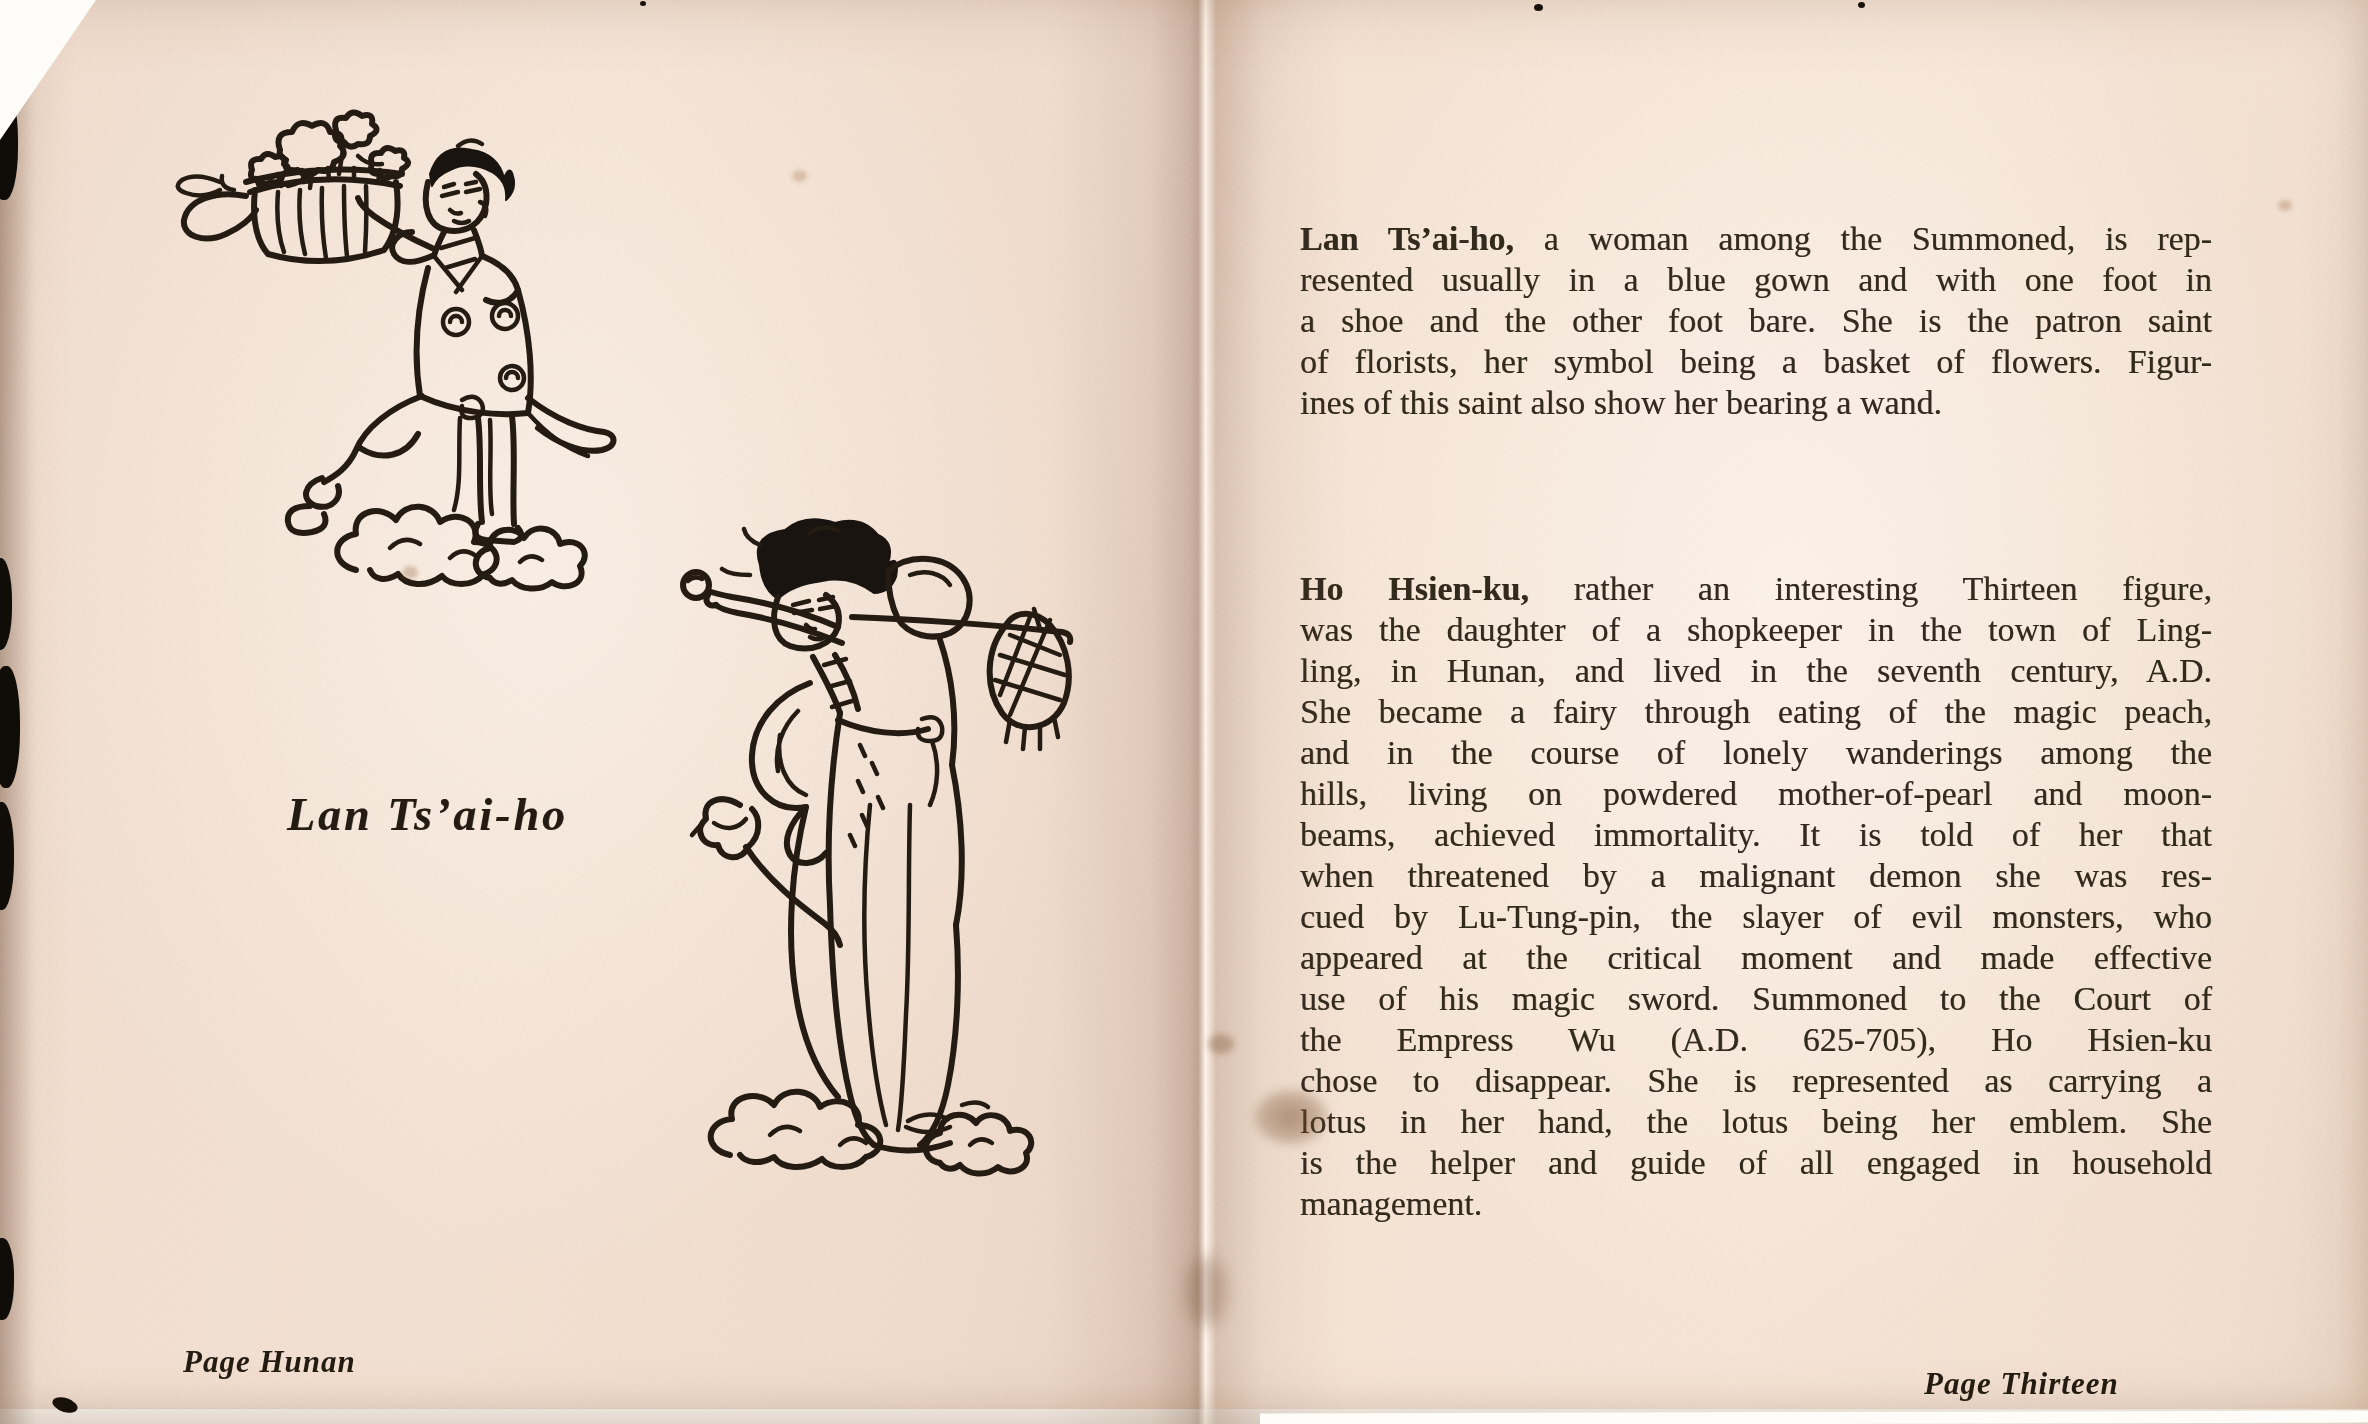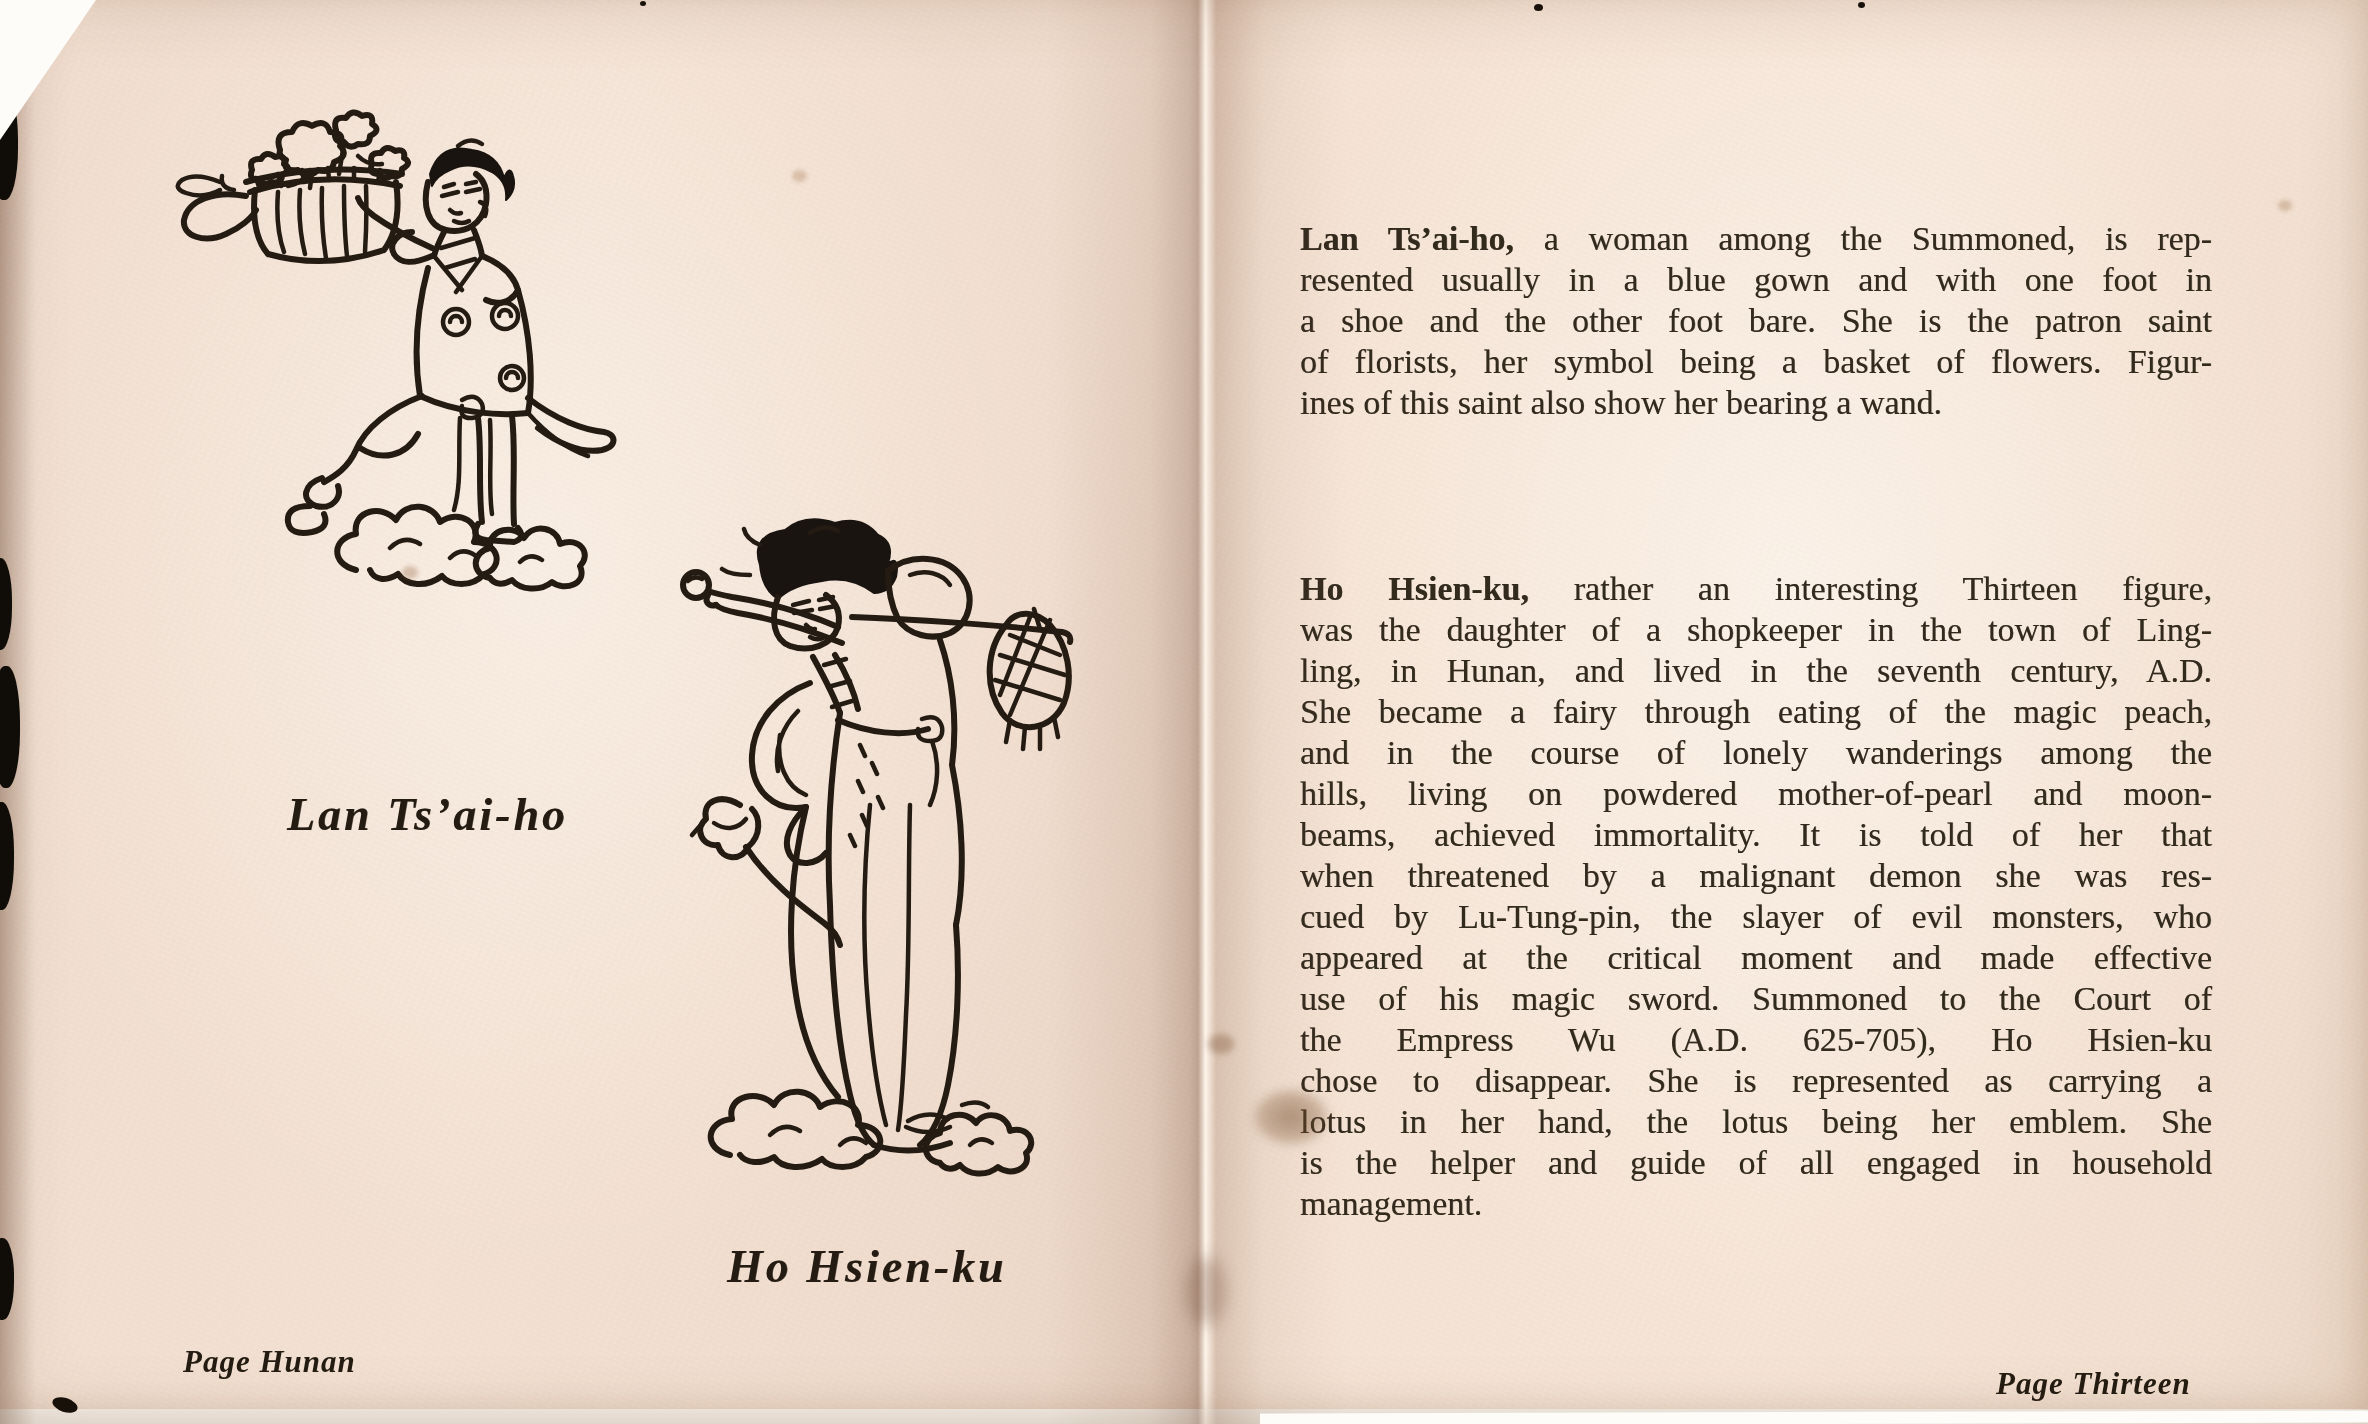--- a/index.html
+++ b/index.html
@@ -54,21 +54,21 @@
   .line.last{text-align-last:left;}
   .lead{font-weight:700;}
   .para-2{margin-top:145px;}
   .caption{position:absolute;font-style:italic;font-weight:700;font-size:46px;
     letter-spacing:3px;color:#241c12;text-shadow:0.5px 0 0 rgba(36,28,18,.55);}
   .caption-1{left:287px;top:788px;}
   .caption-2{left:727px;top:1240px;}
   .pagenum{position:absolute;font-style:italic;font-weight:700;font-size:31px;
     letter-spacing:1px;color:#241c12;}
   .pagenum-left{left:183px;top:1344px;}
-  .pagenum-right{left:1996px;top:1366px;}
+  .pagenum-right{left:1924px;top:1366px;}
   
   .illus{position:absolute;}
   .illus path, .illus line, .illus circle{stroke:#241b12;stroke-width:6;fill:none;
     stroke-linecap:round;stroke-linejoin:round;}
   .illus .thin{stroke-width:4.5;}
   .illus .inkfill{fill:#1a1410;stroke:#1a1410;stroke-width:2;}
 </style>
 </head>
 <body>
 
@@ -178,21 +178,20 @@
         <path class="thin" d="M298 616 q20 -12 40 -2 M296 622 q22 10 44 0 M352 600 q16 -6 26 2"></path>
       </g>
       <g>
         <path d="M120 650 c-28 -6 -24 -34 2 -36 c-6 -24 28 -30 42 -14 c10 -20 40 -16 46 2 c20 -14 44 0 38 18 c26 0 30 26 8 32 c-12 14 -36 12 -44 2 c-18 12 -40 10 -48 -2 c-14 8 -28 6 -34 -2"></path>
         <path d="M330 658 c-20 -4 -18 -26 0 -30 c0 -20 26 -24 36 -10 c10 -14 32 -8 34 8 c18 -6 28 12 16 22 c6 16 -16 24 -28 14 c-12 10 -30 8 -38 -2 c-8 6 -16 4 -20 -2"></path>
         <path class="thin" d="M160 630 q14 -14 30 -4 M230 640 q12 -12 26 -2 M360 640 q10 -10 22 -2"></path>
       </g>
     </svg>
 
     <div class="caption caption-1">Lan Ts’ai-ho</div>
-    <div class="caption caption-2">Ho Hsien-ku</div>
     <div class="pagenum pagenum-left">Page Hunan</div>
   </div>
 
   <div class="page page-right">
     <div class="paper-grain"></div>
   </div>
 
   <div class="textblock">
     <div class="para">
       <div class="line"><span class="lead">Lan Ts’ai-ho,</span> <span>a woman among the Summoned, is rep-</span></div>

